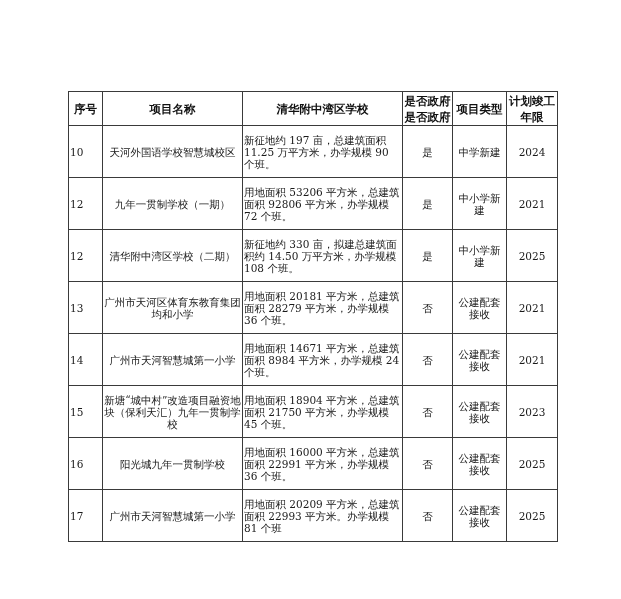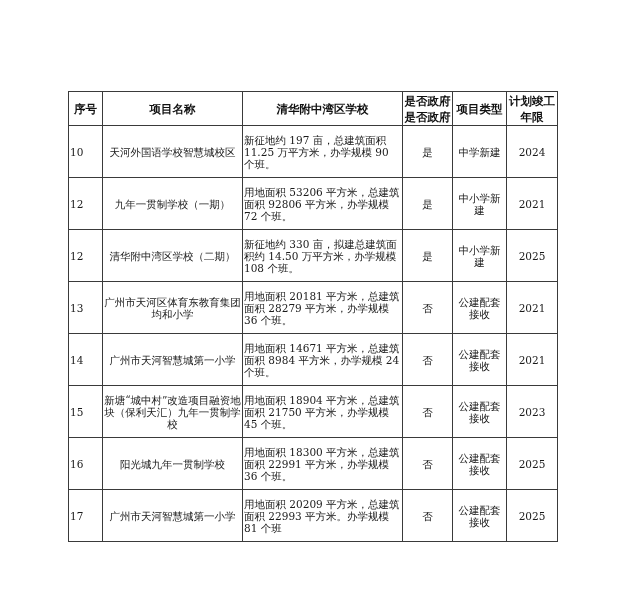--- a/index.html
+++ b/index.html
@@ -100,21 +100,21 @@
       <td class="c-num">15</td>
       <td class="c-name">新塘“城中村”改造项目融资地块（保利天汇）九年一贯制学校</td>
       <td class="c-scope">用地面积 18904 平方米，总建筑面积 21750 平方米，办学规模 45 个班。</td>
       <td class="c-gov">否</td>
       <td class="c-type">公建配套接收</td>
       <td class="c-year">2023</td>
     </tr>
     <tr>
       <td class="c-num">16</td>
       <td class="c-name">阳光城九年一贯制学校</td>
-      <td class="c-scope">用地面积 18300 平方米，总建筑面积 22991 平方米，办学规模 36 个班。</td>
+      <td class="c-scope">用地面积 16000 平方米，总建筑面积 22991 平方米，办学规模 36 个班。</td>
       <td class="c-gov">否</td>
       <td class="c-type">公建配套接收</td>
       <td class="c-year">2025</td>
     </tr>
     <tr>
       <td class="c-num">17</td>
       <td class="c-name">广州市天河智慧城第一小学</td>
       <td class="c-scope">用地面积 20209 平方米，总建筑面积 22993 平方米。办学规模 81 个班</td>
       <td class="c-gov">否</td>
       <td class="c-type">公建配套接收</td>

